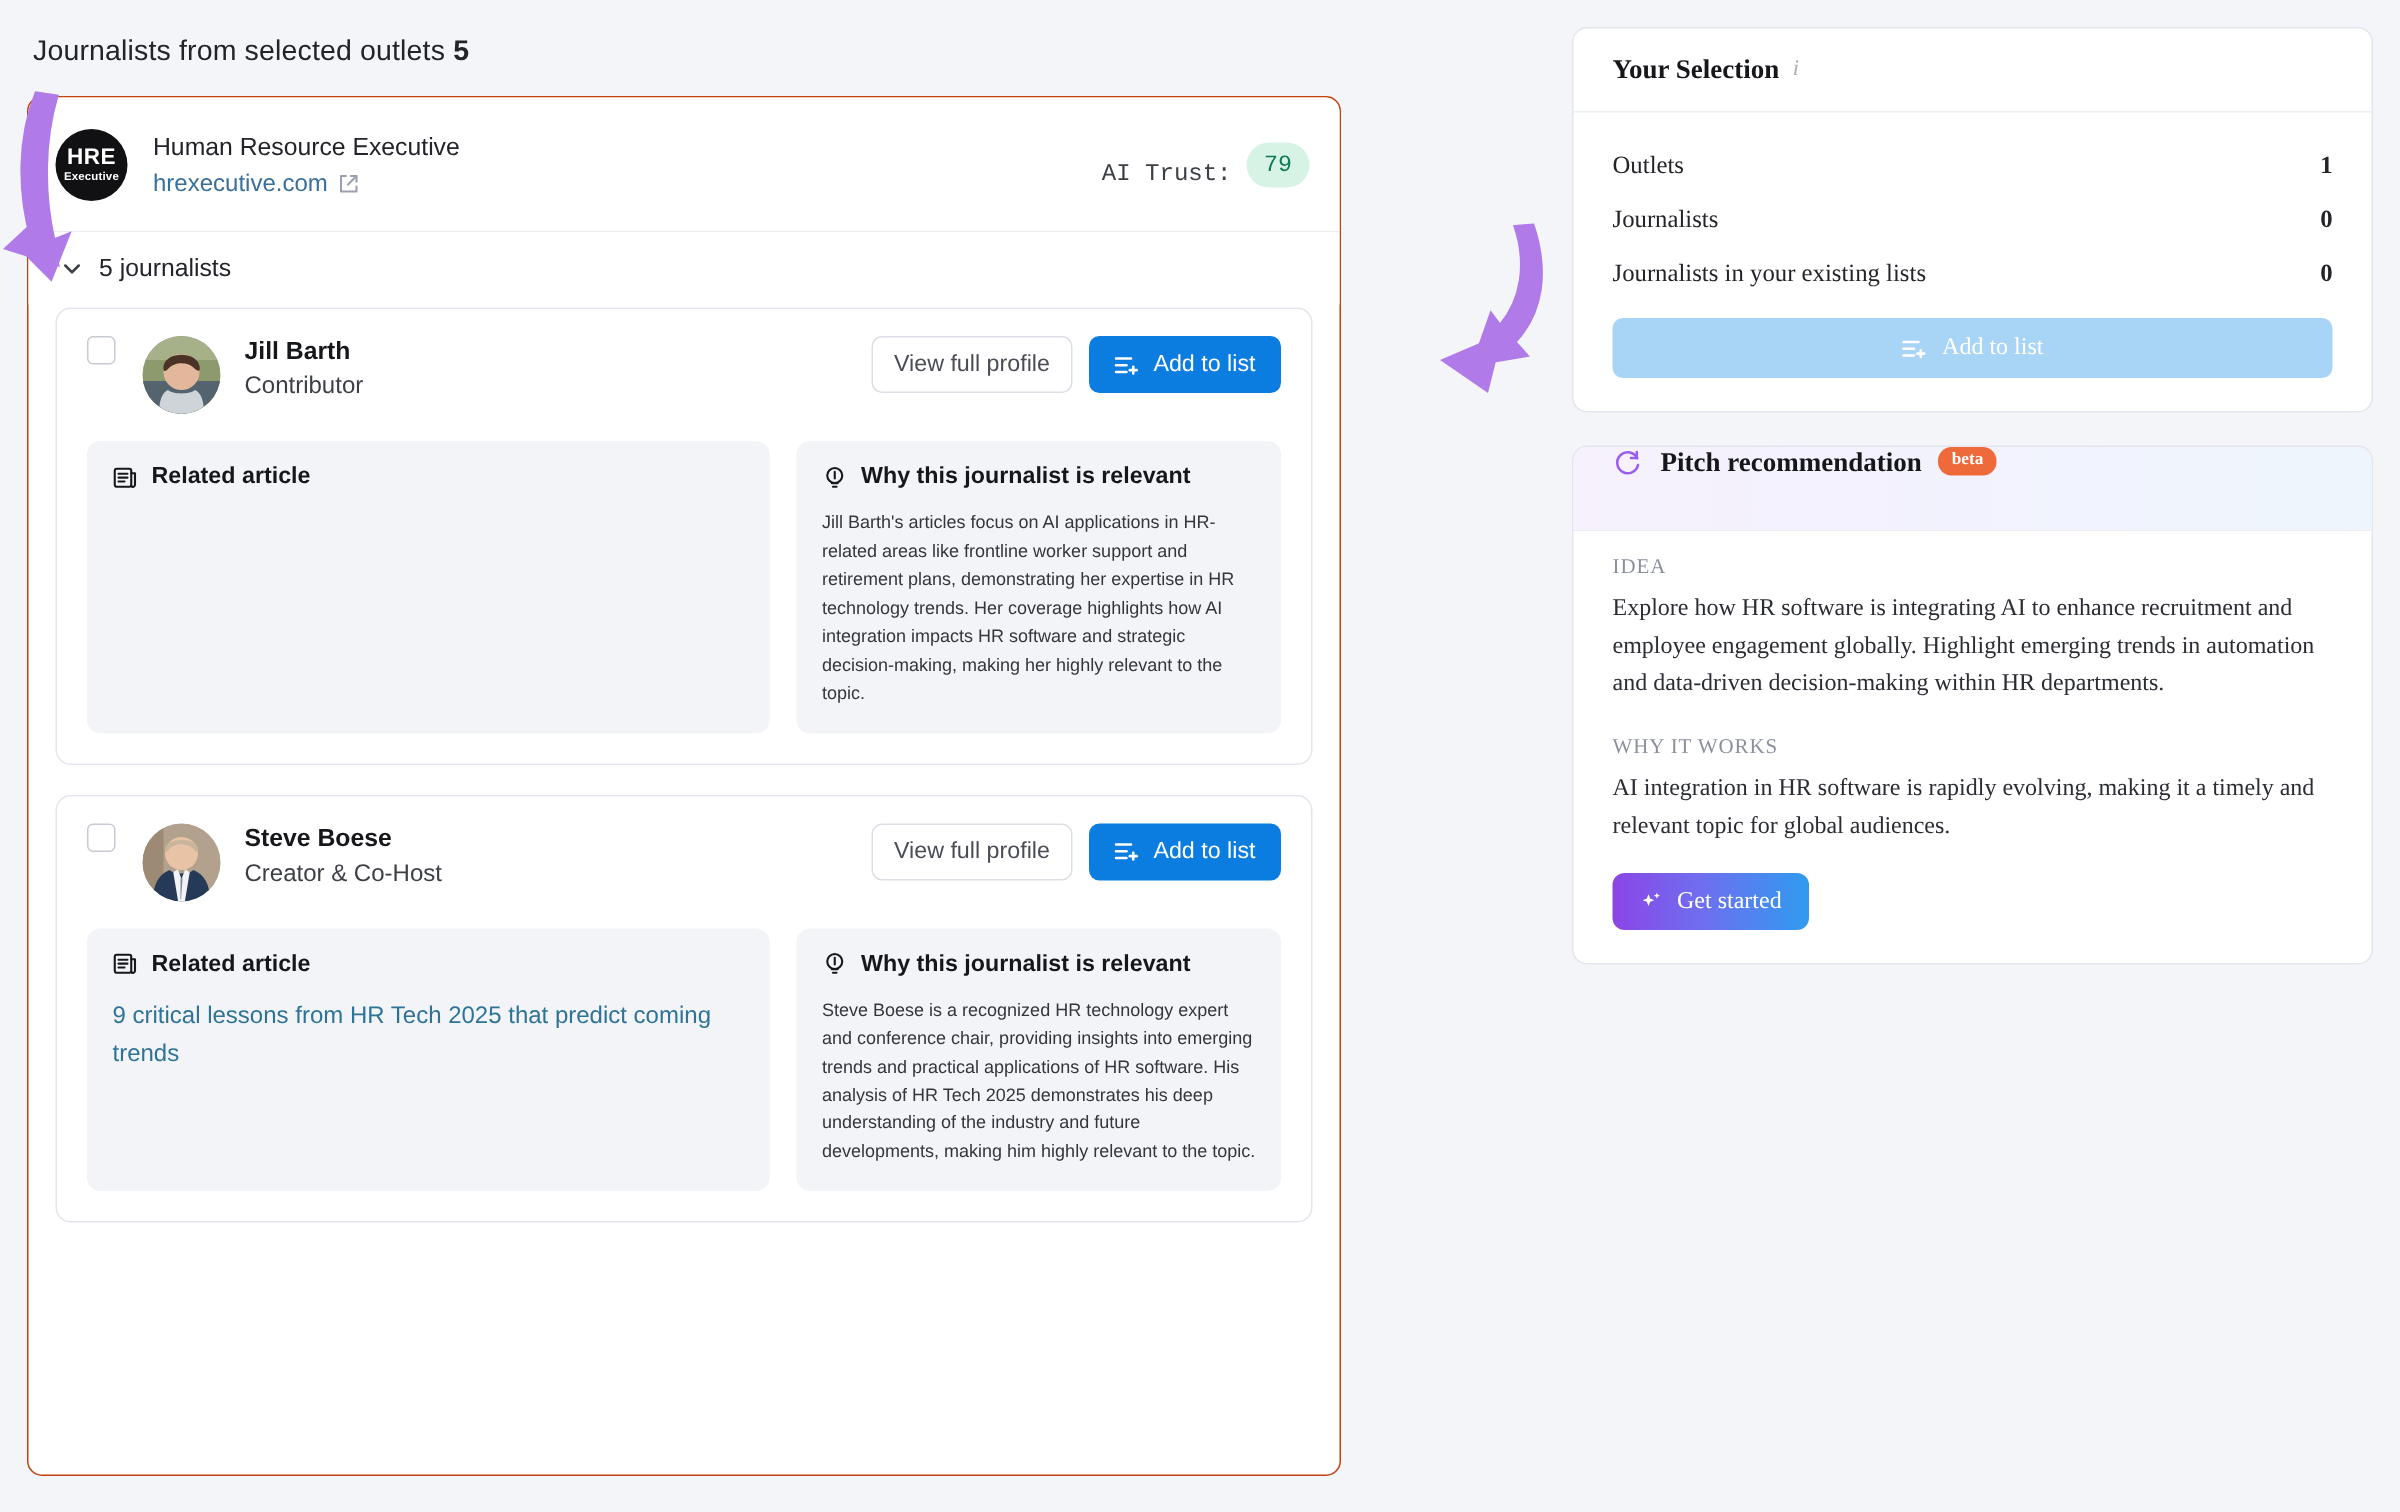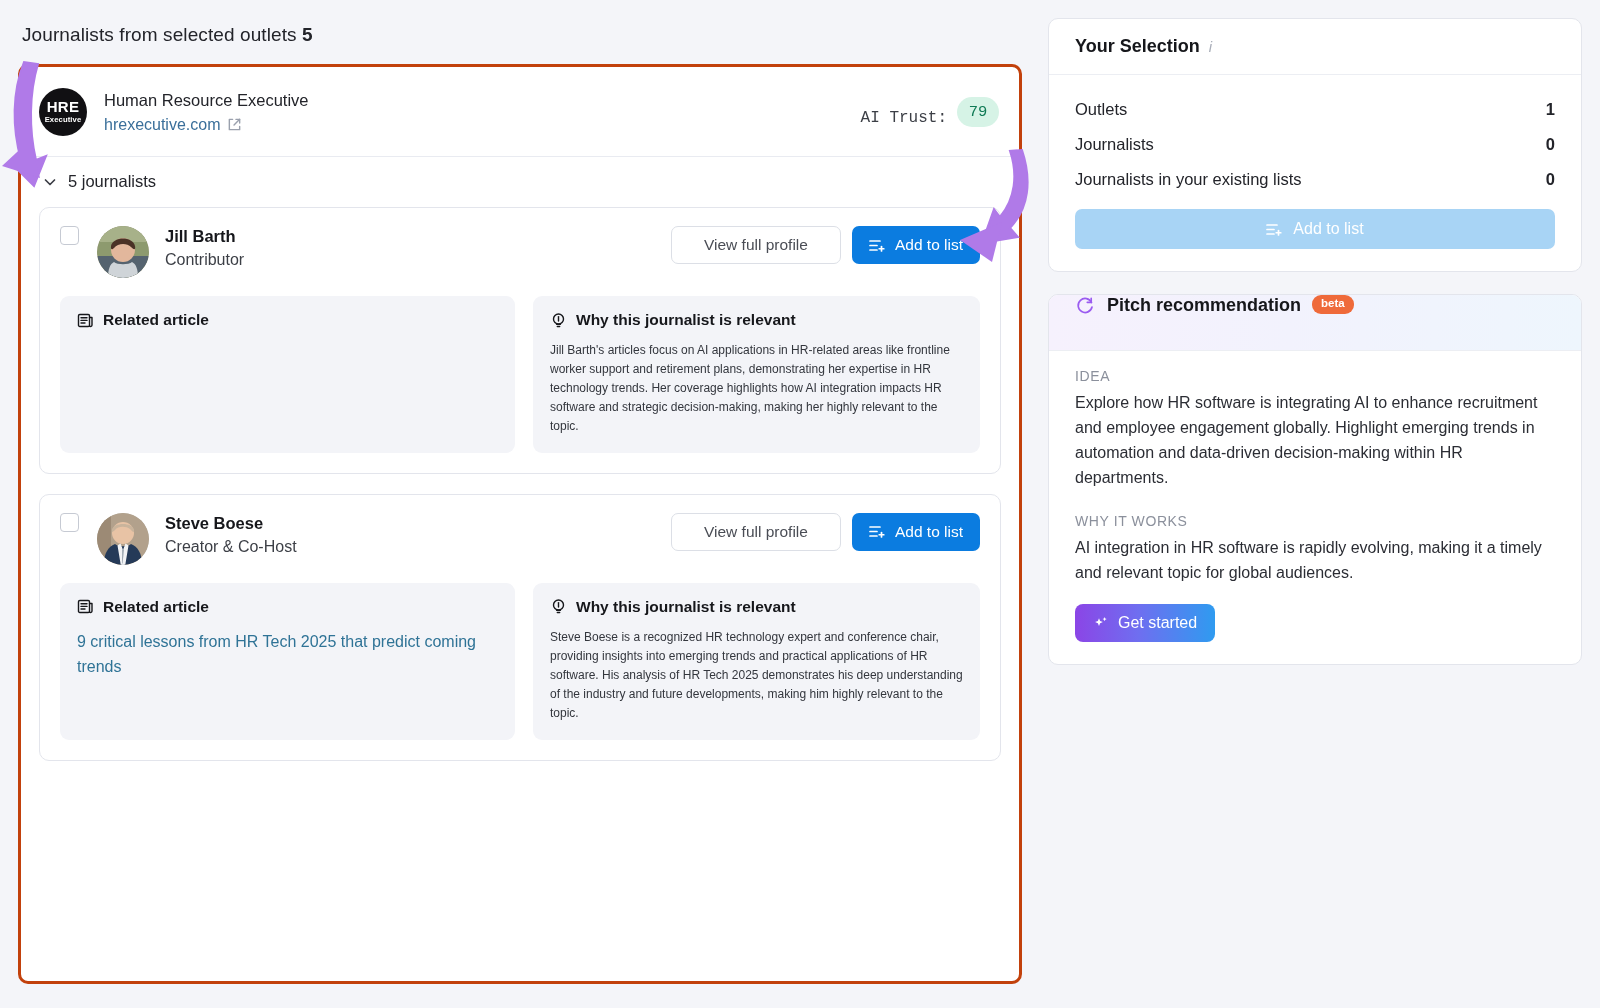--- a/index.html
+++ b/index.html
@@ -19,22 +19,22 @@
   }
   .section-title {
     position: absolute; left: 22px; top: 24px;
     font-size: 19px; color: #23242a; letter-spacing: .1px;
   }
   .section-title .count { font-weight: bold; }
 
   
   .outer-shell {
     position: absolute; left: 18px; top: 64px;
-    width: 1004px; height: 920px;
-    border: 3px solid #c2410c;
+    width: 876px; height: 920px;
+    border: 1px solid #c2410c;
     border-radius: 10px;
     background: #ffffff;
   }
 
   .outlet-row {
     position: absolute; left: 0; top: 0;
     width: 100%; height: 90px;
     display: flex; align-items: center;
     padding: 0 20px 0 18px;
     border-bottom: 1px solid #e9ebf1;
@@ -95,21 +95,21 @@
     width: 52px; height: 52px; border-radius: 50%;
     margin-left: 18px; flex: 0 0 52px; overflow: hidden;
     background: #b9b2a4;
   }
   .j-avatar svg { display: block; width: 52px; height: 52px; }
   .j-ident { margin-left: 16px; }
   .j-name { font-size: 16.5px; font-weight: bold; color: #16171b; line-height: 1.3; }
   .j-role { font-size: 16px; color: #3c3f46; margin-top: 4px; }
   .j-actions { margin-left: auto; display: flex; align-items: center; gap: 11px; }
   .btn-ghost {
-    height: 38px; padding: 0 32px; border-radius: 7px;
+    height: 38px; padding: 0 14px; border-radius: 7px;
     border: 1px solid #dcdfe6; background: #fff;
     font-size: 15.5px; color: #4a4d55; cursor: pointer;
     font-family: inherit;
   }
   .btn-primary {
     height: 38px; padding: 0 17px; border-radius: 7px; border: none;
     background: #0b7ce0; color: #fff; font-size: 15.5px;
     display: flex; align-items: center; gap: 9px; cursor: pointer;
     font-family: inherit;
   }
@@ -128,21 +128,21 @@
   .article-link {
     display: block; margin-top: 13px;
     font-size: 16px; line-height: 1.58; color: #2f7396;
     text-decoration: none; cursor: pointer;
   }
   .why-text {
     margin-top: 12px; font-size: 12px; line-height: 1.58; color: #33363d;
   }
 
   
-  .right-col { position: absolute; left: 1048px; top: 18px; width: 534px; }
+  .right-col { position: absolute; left: 1048px; top: 18px; width: 534px; font-family: Liberation Serif, serif; }
   .r-card {
     background: #fff; border: 1px solid #e3e5ec; border-radius: 10px;
     margin-bottom: 22px; overflow: hidden;
   }
   .r-head {
     height: 56px; display: flex; align-items: center; gap: 9px;
     padding: 0 26px; border-bottom: 1px solid #eceef3;
   }
   .r-title { font-size: 18px; font-weight: bold; color: #16171b; }
   .info-i { font-size: 15px; color: #a9aeb9; font-style: italic; cursor: pointer; }

